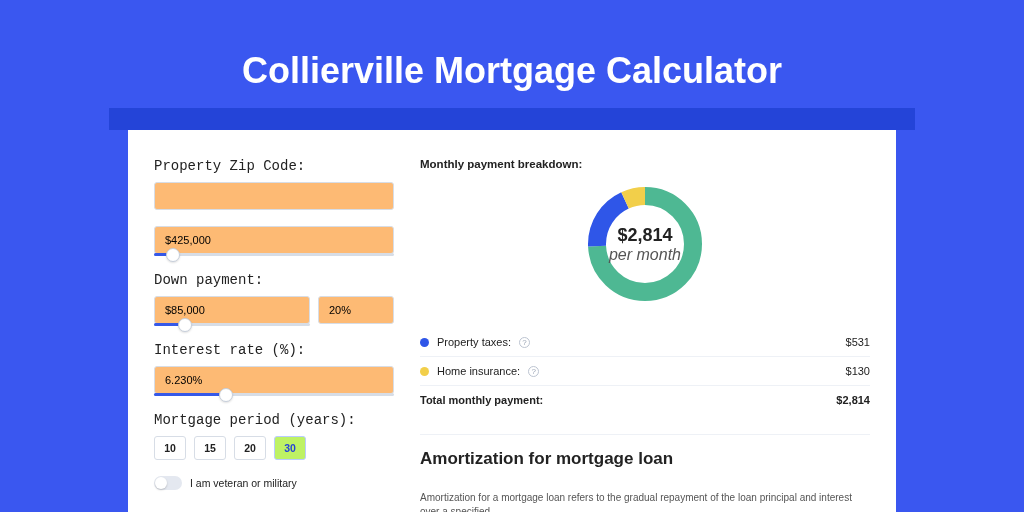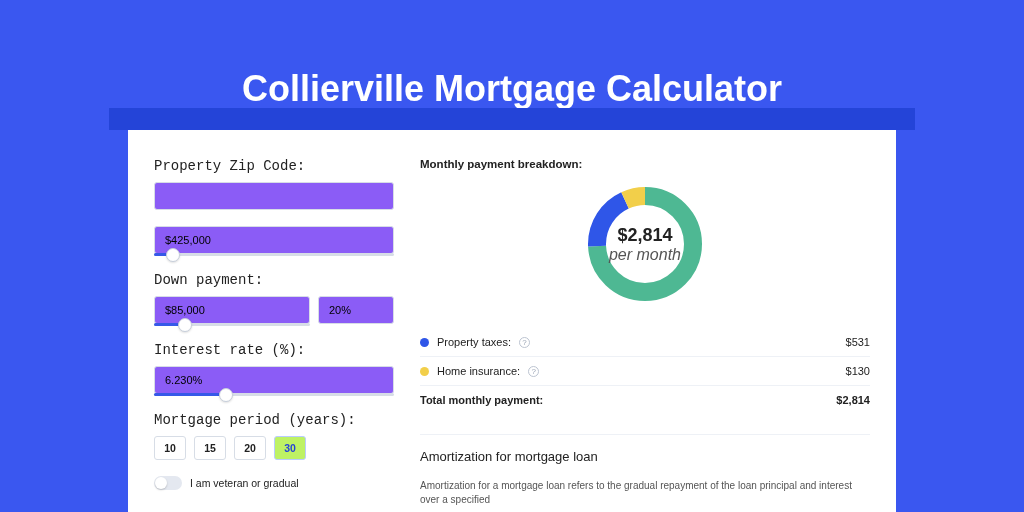--- a/index.html
+++ b/index.html
@@ -9,21 +9,21 @@
     width: 1024px;
     height: 512px;
     overflow: hidden;
     position: relative;
   }
   .title {
     text-align: center;
     color: #fff;
     font-size: 36px;
     font-weight: 700;
-    padding-top: 68px;
+    padding-top: 50px;
   }
   .band {
     position: absolute;
     top: 108px;
     left: 109px;
     right: 109px;
     height: 22px;
     background: #2444d8;
   }
   .panel {
@@ -36,21 +36,21 @@
     display: flex;
     padding: 28px 26px 0 26px;
     gap: 26px;
   }
   .left { width: 240px; font-size: 11px; color: #222; }
   .right { flex: 1; border-left: none; }
   .lbl { font-size: 14px; color: #222; margin-bottom: 8px; font-family: Liberation Mono, monospace; }
   .input {
     width: 100%; height: 28px;
     border: 1px solid #d7dde6; border-radius: 3px;
-    background: #8b5cf6; padding: 0 10px; font-size: 11px;
+    background: #fdba74; padding: 0 10px; font-size: 11px;
   }
   .row { margin-bottom: 16px; }
   .slider { width: 100%; height: 3px; background: #d7dde6; border-radius: 2px; position: relative; margin-top: -1px; }
   .slider .fill { position: absolute; left: 0; top: 0; bottom: 0; background: #3659e8; border-radius: 2px; }
   .slider .thumb { position: absolute; top: 50%; width: 14px; height: 14px; background: #fff; border: 1px solid #c7cfdb; border-radius: 50%; transform: translate(-50%, -50%); box-shadow: 0 1px 2px rgba(0,0,0,.12); }
   .dp-row { display: flex; gap: 8px; }
   .dp-row .input:first-child { flex: 0 0 156px; }
   .dp-row .input:last-child { flex: 1; }
   .period-btns { display: flex; gap: 8px; }
   .pbtn { width: 32px; height: 24px; border: 1px solid #d7dde6; background: #fff; border-radius: 3px; font-size: 10.5px; font-weight: 700; color: #222; display: flex; align-items: center; justify-content: center; cursor: pointer; }
@@ -69,21 +69,21 @@
   .donut-sub { font-size: 16px; color: #555; font-style: italic; }
   .legend-row { display: flex; align-items: center; justify-content: space-between; padding: 8px 0; border-bottom: 1px solid #eef1f6; }
   .legend-row.total { border-bottom: none; font-weight: 700; }
   .legend-left { display: flex; align-items: center; gap: 8px; }
   .dot { width: 9px; height: 9px; border-radius: 50%; }
   .dot.g { background: #4eb893; }
   .dot.b { background: #2f56e8; }
   .dot.y { background: #f2cf4a; }
   .info-icon { width: 11px; height: 11px; border: 1px solid #bcc4d1; border-radius: 50%; font-size: 8px; color: #9aa4b4; display: flex; align-items: center; justify-content: center; }
   .amort { margin-top: 20px; border-top: 1px solid #eef1f6; padding-top: 14px; }
-  .amort .ah { font-weight: 400; font-size: 13px; margin-bottom: 15px; }
+  .amort .ah { font-weight: 700; font-size: 17px; margin-bottom: 22px; }
   .amort .ap { font-size: 10px; color: #555; line-height: 1.4; }
 </style>
 </head>
 <body>
 
 <div class="title">Collierville Mortgage Calculator</div>
 <div class="band"></div>
 
 <div class="panel">
 
@@ -128,21 +128,21 @@
       <div class="period-btns">
         <div class="pbtn">10</div>
         <div class="pbtn">15</div>
         <div class="pbtn">20</div>
         <div class="pbtn active">30</div>
       </div>
     </div>
 
     <div class="chk">
       <div class="toggle"></div>
-      <span>I am veteran or gradual</span>
+      <span>I am veteran or military</span>
     </div>
 
   </div>
 
   <div class="right">
 
     <div class="rh">Monthly payment breakdown:</div>
 
     <div class="donut-wrap">
       <div class="donut">

